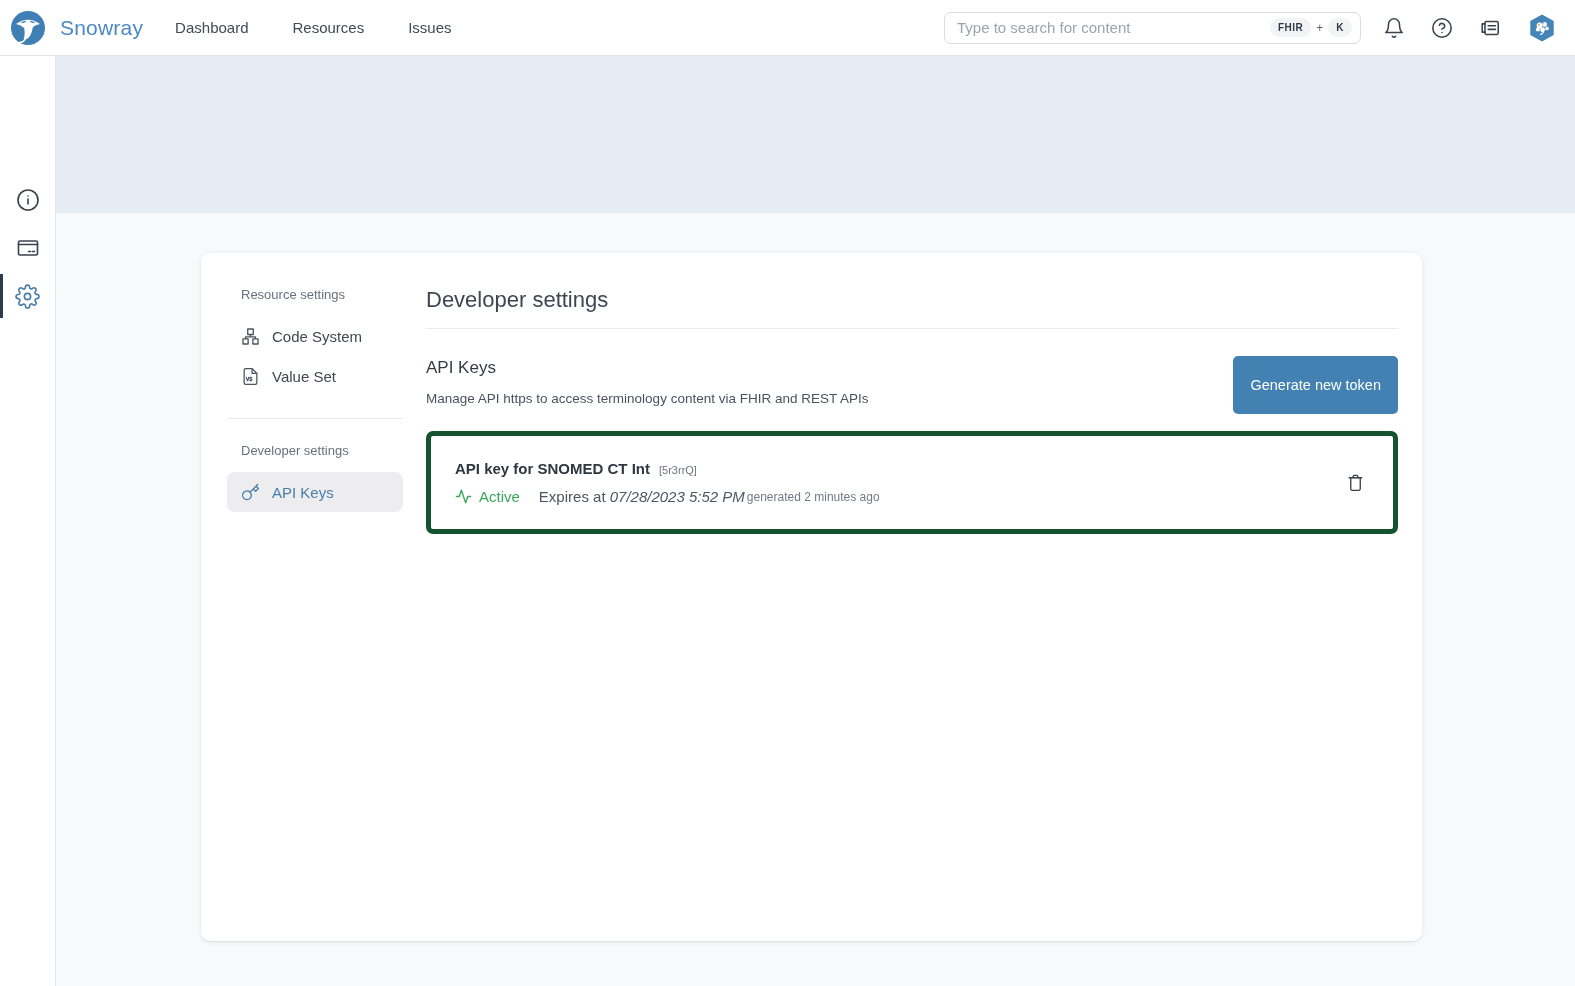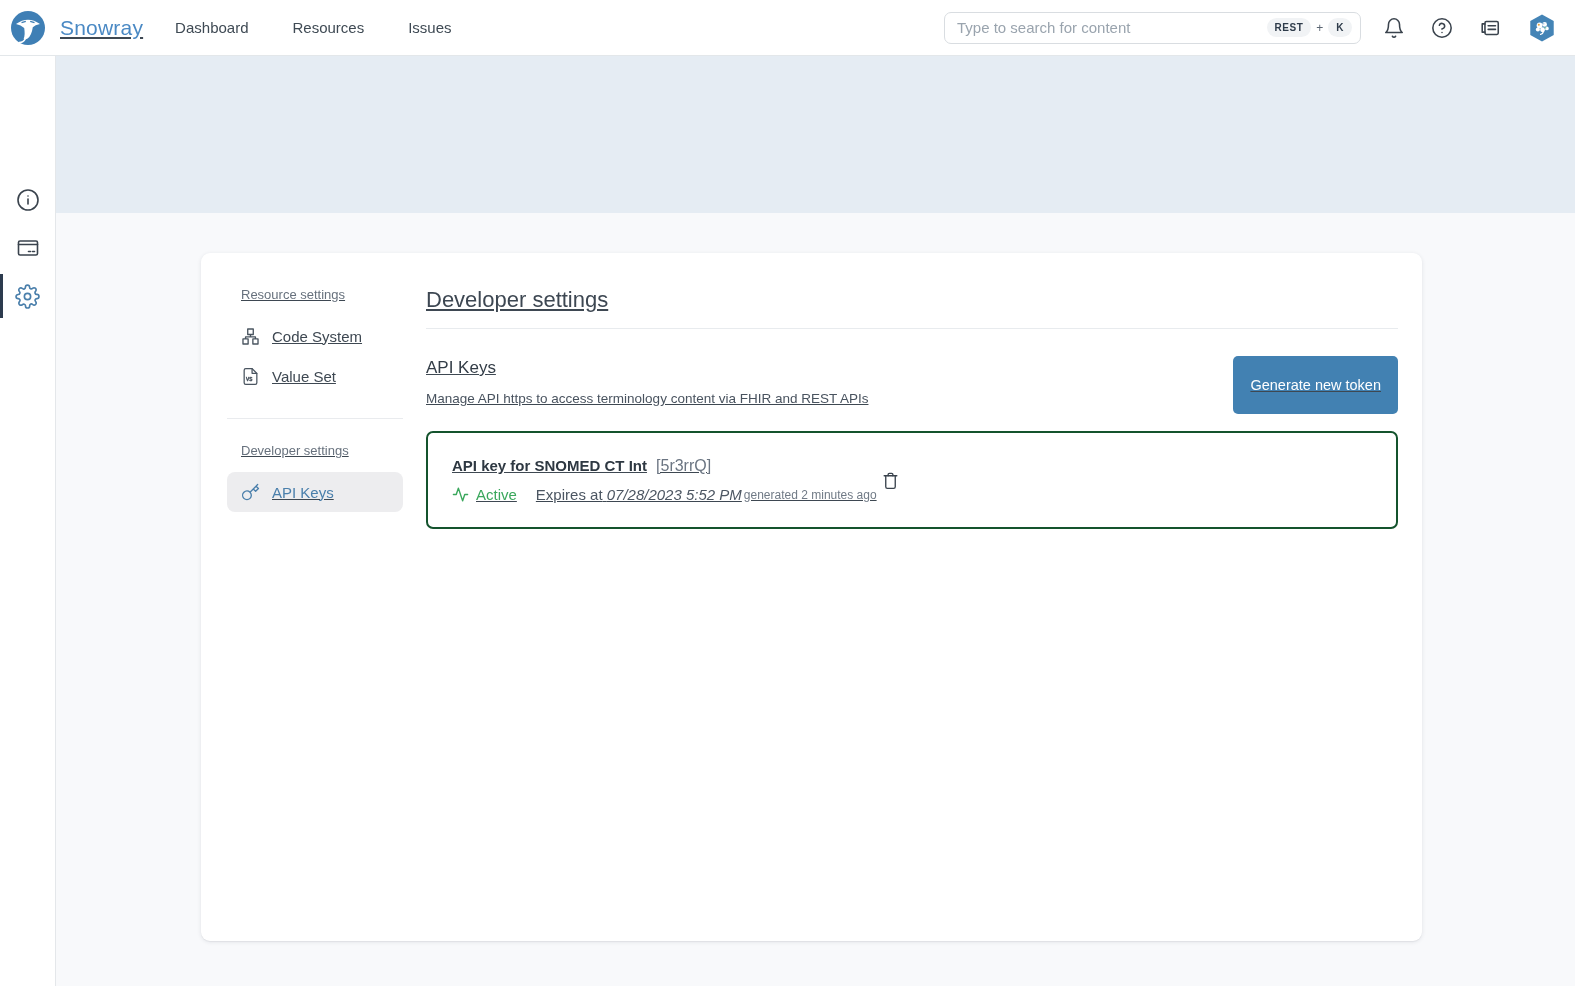--- a/index.html
+++ b/index.html
@@ -9,21 +9,21 @@
     background: #f8f9fb;
     color: #3e4852;
   }
   svg { display: block; }
 
   
   .topbar {
     height: 56px; background: #fff; border-bottom: 1px solid #e3e7ea;
     display: flex; align-items: center; padding: 0 18px 0 10px; position: relative; z-index: 5;
   }
-  .brand { display: flex; align-items: center; gap: 14px; cursor: pointer; text-decoration: underline; }
+  .brand { display: flex; align-items: center; gap: 14px; cursor: pointer; }
   .brand-name { font-size: 21px; font-weight: 500; color: #4a89c4; letter-spacing: .2px; }
   .topnav { display: flex; align-items: center; margin-left: 32px; gap: 44px; }
   .topnav a { text-decoration: none; color: #3f4a54; font-size: 15px; cursor: pointer; }
   .top-spacer { flex: 1; }
   .searchbox {
     width: 417px; height: 32px; border: 1px solid #d9dde1; border-radius: 7px;
     display: flex; align-items: center; padding: 0 8px 0 12px; background: #fff; margin-right: 22px;
   }
   .searchbox input {
     border: 0; outline: none; flex: 1; font-size: 15px; color: #3e4852;
@@ -33,21 +33,21 @@
   .kbd {
     background: #f1f3f5; color: #2e3b4a; border-radius: 10px; font-size: 10px; font-weight: 700;
     padding: 4px 8px; letter-spacing: .5px;
   }
   .kbd-plus { color: #5a6572; font-size: 12px; margin: 0 5px; }
   .top-icons { display: flex; align-items: center; gap: 26px; }
   .icon-btn { background: none; border: 0; cursor: pointer; color: #3a434d; padding: 0; display: flex; }
   .avatar-btn { background: none; border: 0; cursor: pointer; padding: 0; }
 
   
-  .app { display: flex; height: 930px; text-decoration: underline; }
+  .app { display: flex; height: 930px; }
   .app-sidebar {
     width: 56px; background: #fff; border-right: 1px solid #e4e7ea;
     display: flex; flex-direction: column; align-items: stretch; padding-top: 122px; gap: 4px;
   }
   .side-item {
     height: 44px; display: flex; align-items: center; justify-content: center;
     border-left: 3px solid transparent; border-right: 3px solid transparent;
     background: none; cursor: pointer; color: #3a434d; border-top: 0; border-bottom: 0;
   }
   .side-item.active { border-left-color: #2c3b4e; color: #4a7fab; }
@@ -84,26 +84,26 @@
   .section-title { font-size: 17px; font-weight: 500; color: #333d47; margin-bottom: 9px; }
   .section-desc { font-size: 13.5px; color: #49535f; line-height: 1.85; }
   .usage-line { font-size: 13.5px; color: #49535f; }
   .usage-line a { color: #3b7fb8; text-decoration: none; margin-left: 7px; cursor: pointer; }
   .primary-btn {
     background: #4281b2; color: #fff; border: 0; border-radius: 5px; padding: 21px 17px;
     font-size: 14.5px; font-family: "Liberation Sans", sans-serif; cursor: pointer;
   }
 
   .apikey-row {
-    margin-top: 17px; border: 2px solid #14532d; border-radius: 7px; background: #fff;
-    padding: 24px 24px; display: flex; align-items: center; justify-content: flex-start;
+    margin-top: 17px; border: 5px solid #14532d; border-radius: 7px; background: #fff;
+    padding: 24px 24px; display: flex; align-items: center; justify-content: space-between;
   }
   .ak-name-line { display: flex; align-items: baseline; }
   .ak-name { font-size: 15px; font-weight: 700; color: #2e3842; }
-  .ak-hint { font-size: 16px; color: #6b7582; margin-left: 9px; }
+  .ak-hint { font-size: 11px; color: #6b7582; margin-left: 9px; }
   .ak-status-line { display: flex; align-items: center; margin-top: 11px; }
   .ak-active { color: #3aa75c; font-size: 15px; margin-left: 7px; }
   .ak-expires { font-size: 15px; color: #4c5662; margin-left: 19px; }
   .ak-expires em { font-style: italic; }
   .ak-generated { font-size: 12px; color: #707a86; margin-left: 2px; }
   .trash-btn { background: none; border: 0; cursor: pointer; color: #3a434d; padding: 4px; }
 </style>
 </head>
 <body>
 
@@ -124,21 +124,21 @@
   <nav class="topnav">
     <a>Dashboard</a>
     <a>Resources</a>
     <a>Issues</a>
   </nav>
 
   <div class="top-spacer"></div>
 
   <div class="searchbox">
     <input type="text" placeholder="Type to search for content" style="">
-    <span class="kbd">REST</span>
+    <span class="kbd">FHIR</span>
     <span class="kbd-plus">+</span>
     <span class="kbd">K</span>
   </div>
 
   <div class="top-icons">
     <button class="icon-btn" title="">
       <svg width="22" height="22" viewBox="0 0 24 24" fill="none" stroke="currentColor" stroke-width="1.7" stroke-linecap="round" stroke-linejoin="round">
         <path d="M18 8A6 6 0 0 0 6 8c0 7-3 9-3 9h18s-3-2-3-9"></path>
         <path d="M13.73 21a2 2 0 0 1-3.46 0"></path>
       </svg>

